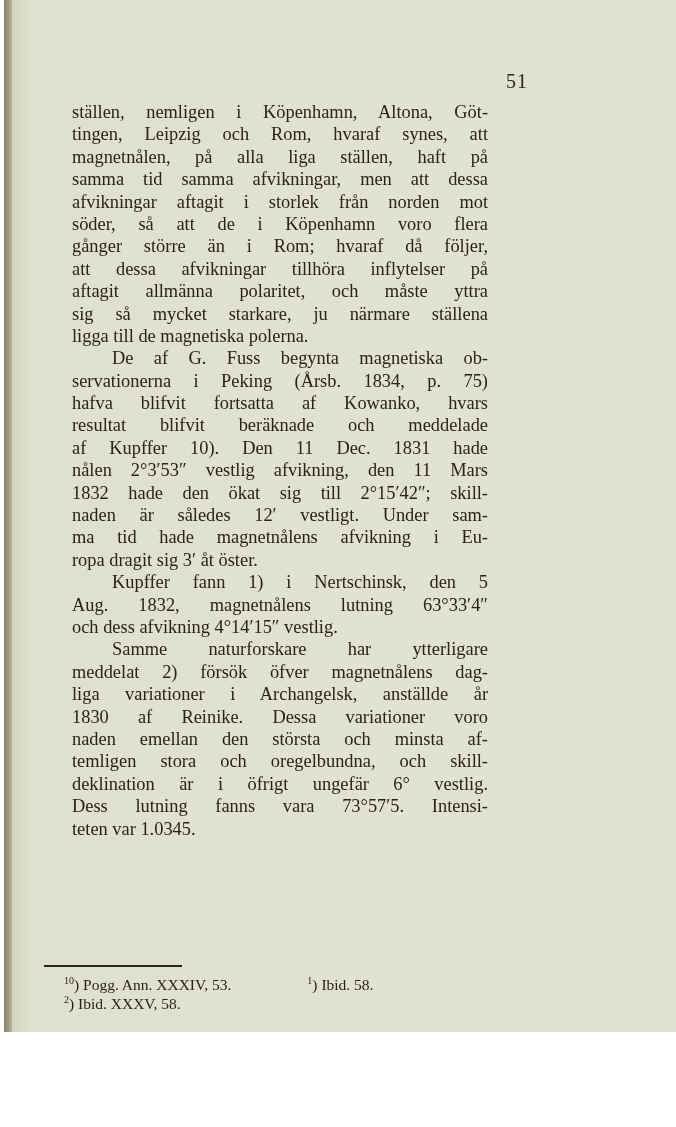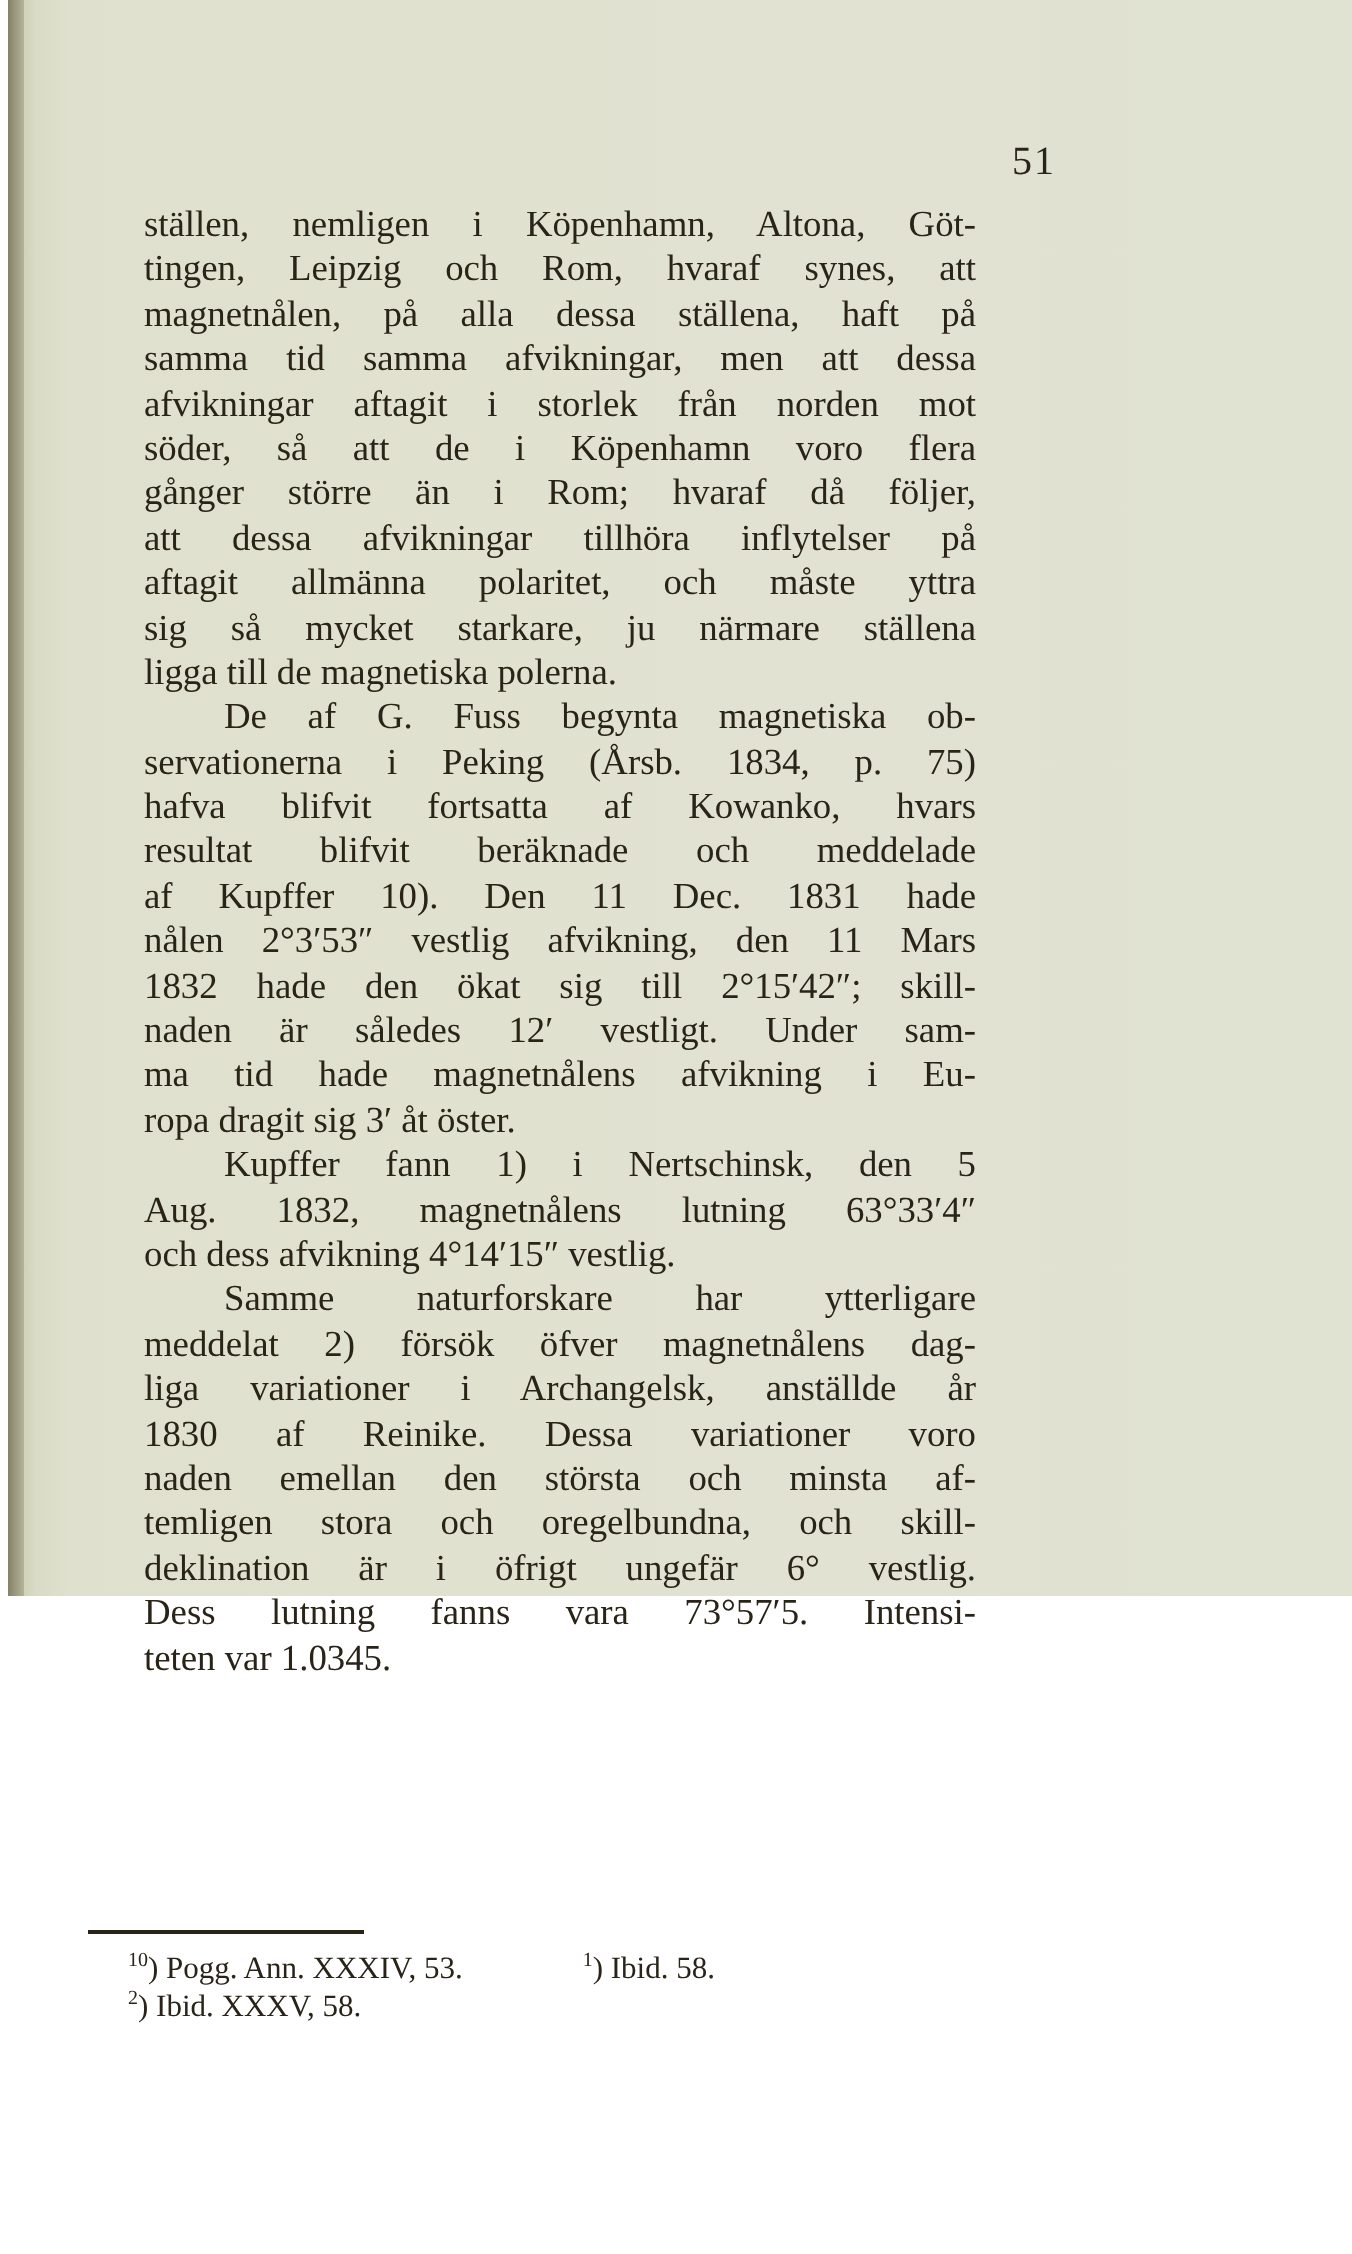--- a/index.html
+++ b/index.html
@@ -2,21 +2,21 @@
 <html><head>
 <meta charset="utf-8">
 <style>
   html, body { margin: 0; padding: 0; }
   body {
     width: 676px; height: 1127px; overflow: hidden;
     background: #ffffff;
     position: relative;
   }
   .page {
-    position: absolute; left: 4px; top: 0; width: 672px; height: 798px;
+    position: absolute; left: 4px; top: 0; width: 672px; height: 1032px;
     background: linear-gradient(90deg, #b9b89a 0px, #cfcfb4 6px, #dadbc6 14px, #dfe0cd 30px, #e1e2d1 60%, #e0e2d2 100%);
     font-family: "Liberation Serif", "DejaVu Serif", serif;
     color: #2a2418;
   }
   .page::before {
     content: ""; position: absolute; left: 0; top: 0; width: 8px; height: 100%;
     background: linear-gradient(90deg, #6f6a50, #a8a68a);
     opacity: 0.7;
   }
   .page-number {
@@ -35,33 +35,33 @@
   .line.indent { padding-left: 40px; font-family: Liberation Serif, serif; }
   .footnote-rule {
     position: absolute; left: 40px; top: 965px; width: 138px; height: 2px;
     background: #2a2418;
   }
   .footnotes {
     position: absolute; left: 60px; top: 975px; width: 420px;
     font-size: 15.5px; line-height: 19px; font-family: "Liberation Serif", "DejaVu Serif", serif;
   }
   .fn-row { display: flex; white-space: nowrap; gap: 32px; }
-  .fn-row .fn-right { margin-left: 28px; }
+  .fn-row .fn-right { margin-left: 44px; }
   sup { font-size: 10px; vertical-align: super; line-height: 0; }
 </style>
 </head>
 <body>
 
 <div class="page">
   <div class="page-number">51</div>
 
   <div class="text-block">
     <span class="line">ställen, nemligen i Köpenhamn, Altona, Göt-</span>
     <span class="line">tingen, Leipzig och Rom, hvaraf synes, att</span>
-    <span class="line">magnetnålen, på alla dessa ställena, haft på</span>
+    <span class="line">magnetnålen, på alla liga ställen, haft på</span>
     <span class="line">samma tid samma afvikningar, men att dessa</span>
     <span class="line">afvikningar aftagit i storlek från norden mot</span>
     <span class="line">söder, så att de i Köpenhamn voro flera</span>
     <span class="line">gånger större än i Rom; hvaraf då följer,</span>
     <span class="line">att dessa afvikningar tillhöra inflytelser på</span>
     <span class="line">aftagit allmänna polaritet, och måste yttra</span>
     <span class="line">sig så mycket starkare, ju närmare ställena</span>
     <span class="line last">ligga till de magnetiska polerna.</span>
     <span class="line indent">De af G. Fuss begynta magnetiska ob-</span>
     <span class="line">servationerna i Peking (Årsb. 1834, p. 75)</span>

